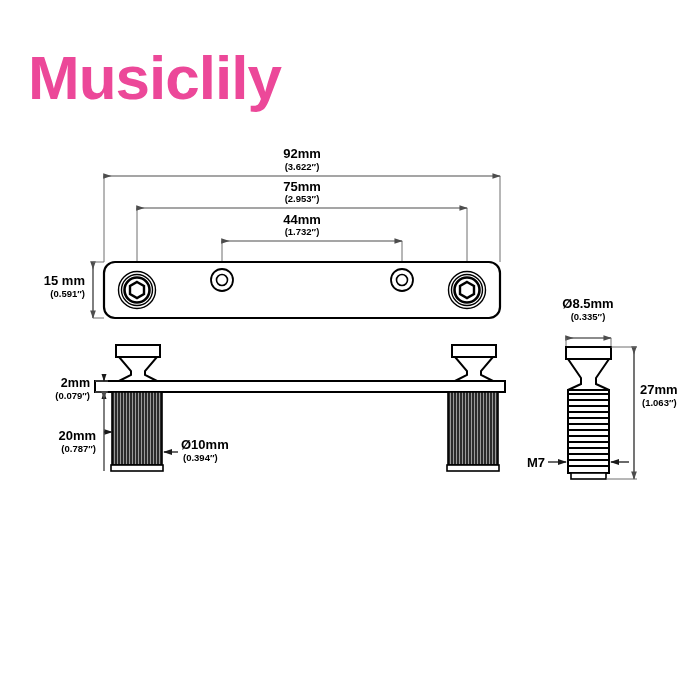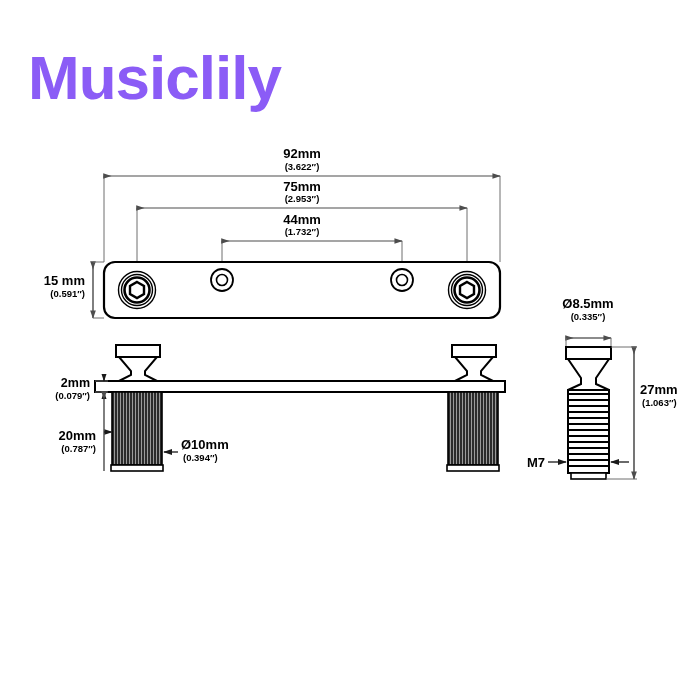--- a/index.html
+++ b/index.html
@@ -24,21 +24,21 @@
   }
   .brand-logo {
     position: absolute;
     left: 28px;
     top: 47px;
     font-family: "Liberation Sans", sans-serif;
     font-size: 62px;
     font-weight: bold;
     letter-spacing: -1px;
     line-height: 1;
-    color: #8b5cf6;
+    color: #ec4899;
     white-space: nowrap;
   }
   svg.tech-svg {
     position: absolute;
     left: 0;
     top: 0;
   }
   .dim-main {
     font-family: "Liberation Sans", sans-serif;
     font-size: 13px;

